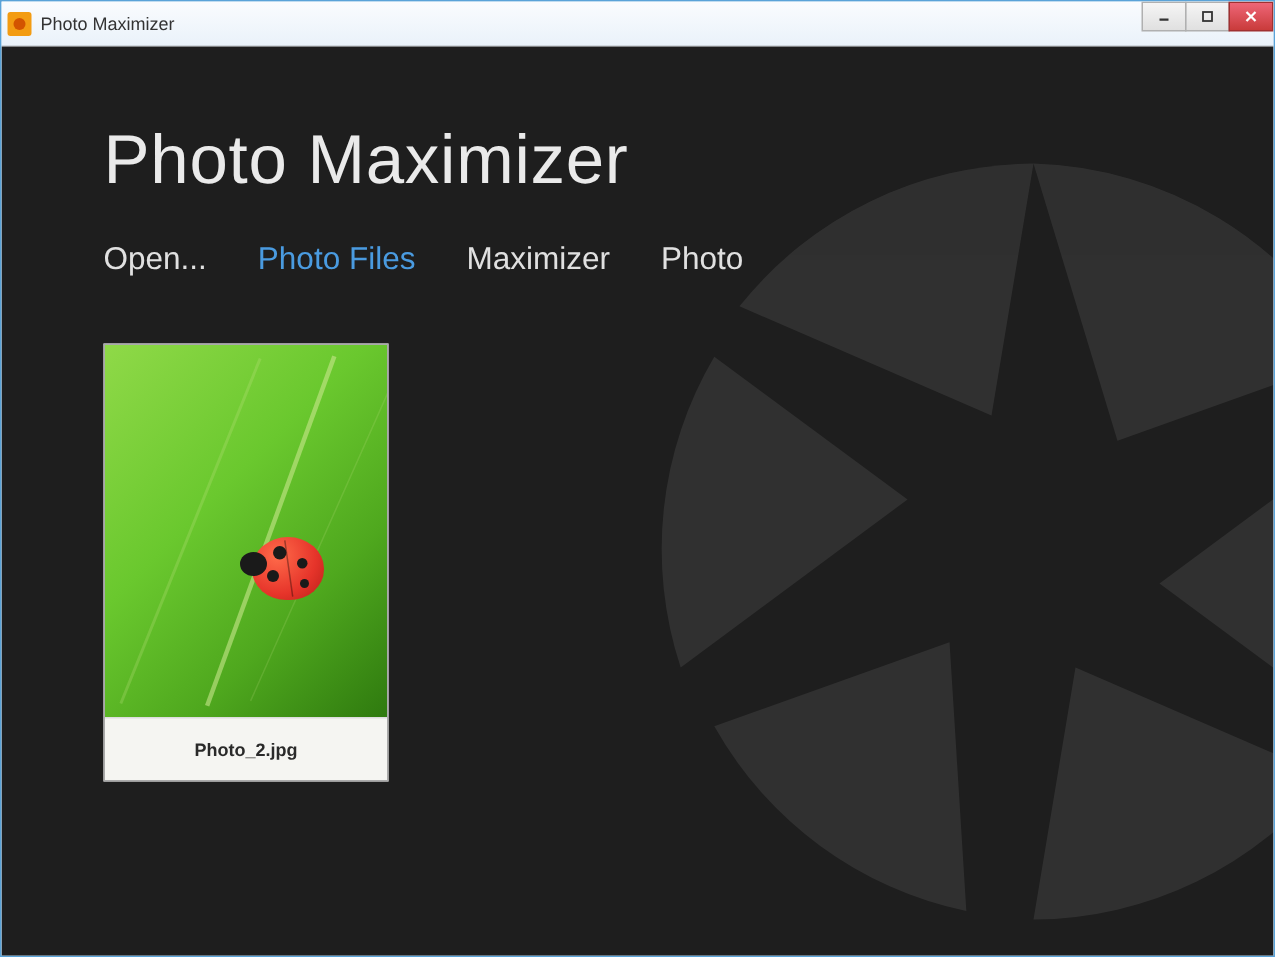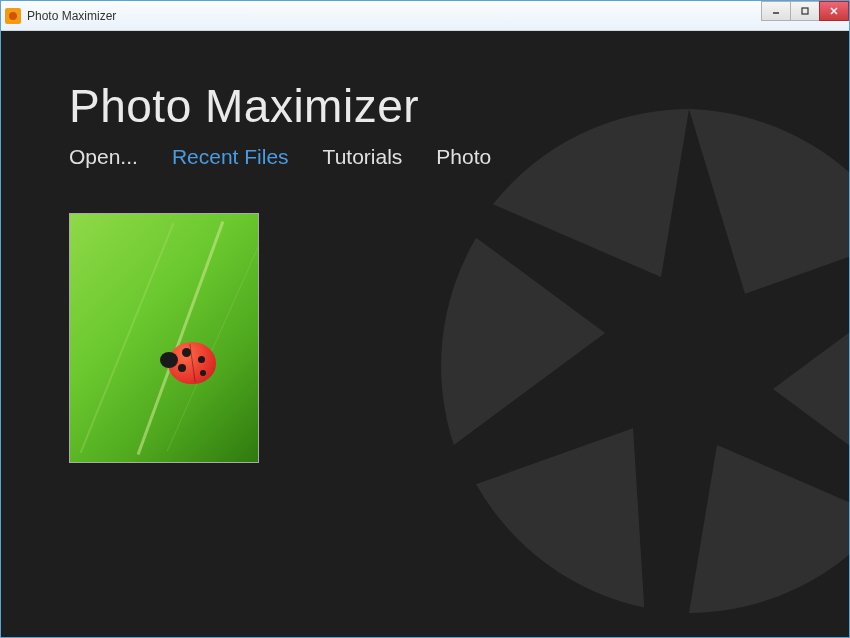--- a/index.html
+++ b/index.html
@@ -87,21 +87,21 @@
     }
     .app-title {
       font-size: 46px;
       font-weight: 200;
       color: #eaeaea;
       letter-spacing: 0.5px;
     }
     .menu {
       display: flex;
       gap: 34px;
-      margin-top: 12px;
+      margin-top: 28px;
     }
     .menu-item {
       font-size: 21px;
       font-weight: 300;
       color: #e0e0e0;
       cursor: pointer;
     }
     .menu-item.active {
       color: #4a9be0;
     }
@@ -231,38 +231,39 @@
       <path d="M8 65 A45 45 0 0 1 12 28 L35 45 Z"></path>
       <path d="M15 22 A45 45 0 0 1 50 5 L45 35 Z"></path>
     </g>
   </svg>
 
   <div class="content">
     <div class="app-title">Photo Maximizer</div>
 
     <div class="menu">
       <div class="menu-item">Open...</div>
-      <div class="menu-item active">Recent Files</div>
-      <div class="menu-item">Tutorials</div>
+      <div class="menu-item active">Photo Files</div>
+      <div class="menu-item">Maximizer</div>
       <div class="menu-item">Photo</div>
     </div>
 
     <div class="recent-grid">
       <div class="thumb-card">
         <div class="thumb-img">
           <div class="leaf-bg"></div>
           <div class="leaf-vein"></div>
           <div class="leaf-vein v2"></div>
           <div class="leaf-vein v3"></div>
           <div class="ladybug">
             <div class="lb-body"></div>
             <div class="lb-line"></div>
             <div class="lb-spot s1"></div>
             <div class="lb-spot s2"></div>
             <div class="lb-spot s3"></div>
             <div class="lb-spot s4"></div>
             <div class="lb-head"></div>
           </div>
         </div>
+        <div class="thumb-label">Photo_2.jpg</div>
       </div>
     </div>
   </div>
 </div>
 
 </body></html>

